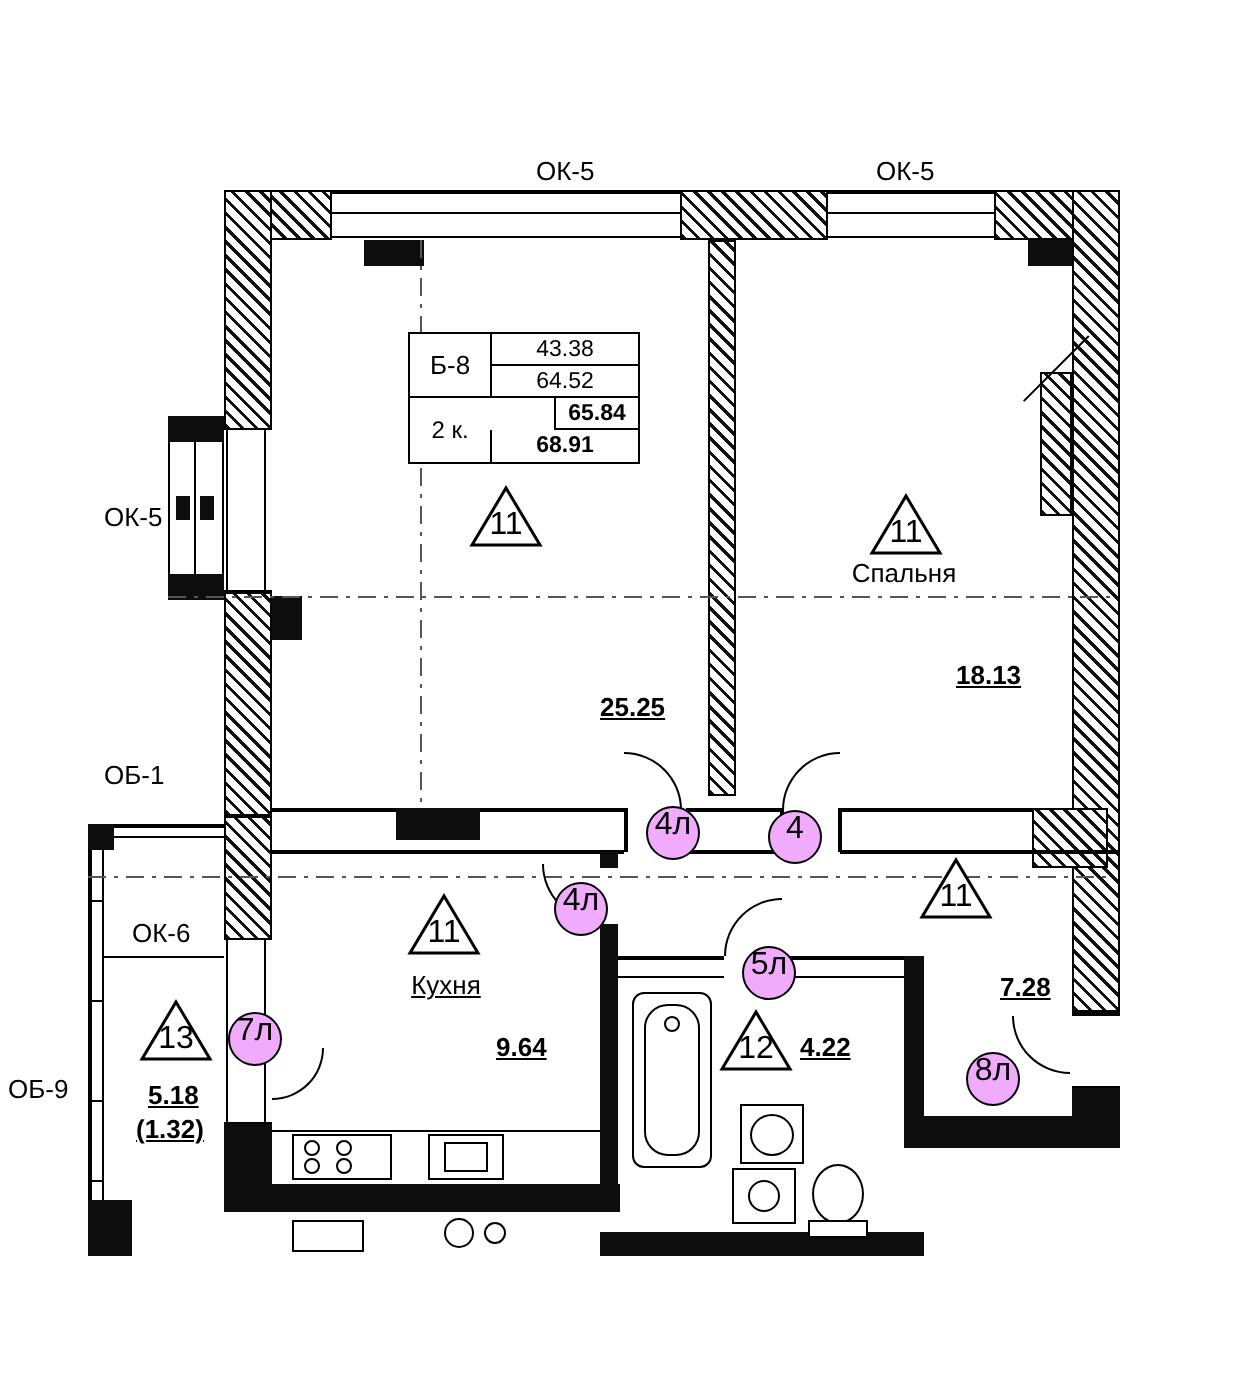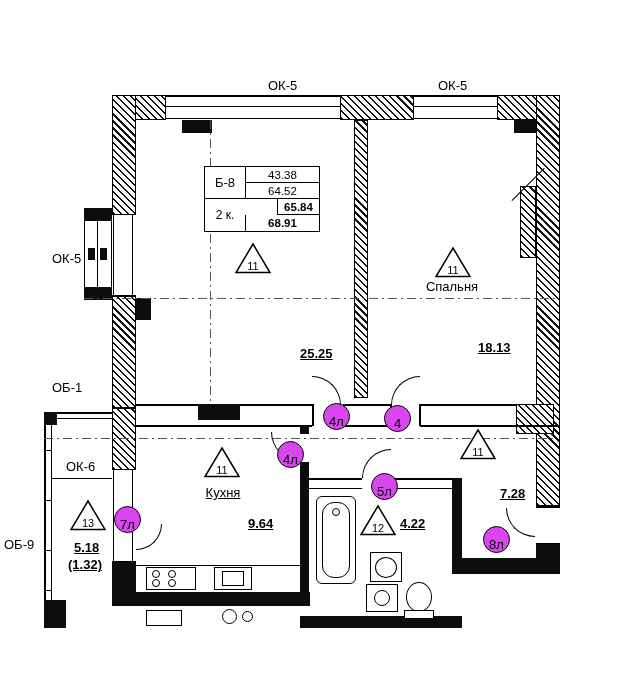--- a/index.html
+++ b/index.html
@@ -18,25 +18,25 @@
   .dashV { position:absolute; width:1px; z-index:1;
            background:repeating-linear-gradient(180deg,#555 0 9px,transparent 9px 13px,#555 13px 15px,transparent 15px 19px); }
   .outline { position:absolute; border:1.3px solid #000; background:#fff; }
   .circ  { position:absolute; border:1.1px solid #000; border-radius:50%; background:#fff; }
   .arc   { position:absolute; z-index:4; }
   .arc.tr { border-top:1.3px solid #000; border-right:1.3px solid #000; border-top-right-radius:100%; }
   .arc.tl { border-top:1.3px solid #000; border-left:1.3px solid #000; border-top-left-radius:100%; }
   .arc.br { border-bottom:1.3px solid #000; border-right:1.3px solid #000; border-bottom-right-radius:100%; }
   .arc.bl { border-bottom:1.3px solid #000; border-left:1.3px solid #000; border-bottom-left-radius:100%; }
   .door-circle { position:absolute; width:27px; height:27px; border:1.4px solid #000; border-radius:50%;
-                 background:#d946ef; display:flex; align-items:flex-end; justify-content:center;
-                 font-size:13px; z-index:6; }
+                 background:#f0abfc; display:flex; align-items:flex-start; justify-content:center;
+                 font-size:16px; z-index:6; }
   .tri { position:absolute; width:38px; height:32px; z-index:6; }
   .tri svg { display:block; width:100%; height:100%; }
-  .tri span { position:absolute; left:0; right:0; bottom:2px; text-align:center; font-size:11px; }
+  .tri span { position:absolute; left:0; right:0; bottom:2px; text-align:center; font-size:16px; }
   .wlabel { position:absolute; font-size:13px; white-space:nowrap; z-index:7; }
   .room-name { position:absolute; font-size:13px; line-height:15px; text-align:center; z-index:7; }
   .area { position:absolute; font-size:13px; font-weight:700; text-decoration:underline;
           white-space:nowrap; z-index:7; }
   .itable { position:absolute; display:grid; grid-template-columns:40px 74px; grid-auto-rows:16px;
             border:1.6px solid #000; background:#fff; font-size:11.5px; z-index:8; }
   .it-left { grid-column:1; display:flex; align-items:center; justify-content:center; }
   .it-unit { grid-row:1/3; border-bottom:1.2px solid #000; font-size:13px; }
   .it-rooms{ grid-row:3/5; font-size:12px; }
   .it-val  { grid-column:2; border-left:1.2px solid #000; border-bottom:1px solid #000;
@@ -222,21 +222,21 @@
   <div class="wlabel" style="left:438px;top:78px;">ОК-5</div>
   <div class="wlabel" style="left:52px;top:251px;">ОК-5</div>
   <div class="wlabel" style="left:52px;top:380px;">ОБ-1</div>
   <div class="wlabel" style="left:66px;top:459px;">ОК-6</div>
   <div class="wlabel" style="left:4px;top:537px;">ОБ-9</div>
 
   <div class="room-name" style="left:418px;top:279px;width:68px;">Спальня</div>
   <div class="room-name" style="left:200px;top:485px;width:46px;text-decoration:underline;">Кухня</div>
 
   <div class="area" style="left:300px;top:346px;">25.25</div>
-  <div class="area" style="left:478px;top:340px;text-decoration:underline;">18.13</div>
+  <div class="area" style="left:478px;top:330px;text-decoration:underline;">18.13</div>
   <div class="area" style="left:248px;top:516px;">9.64</div>
   <div class="area" style="left:400px;top:516px;">4.22</div>
   <div class="area" style="left:500px;top:486px;">7.28</div>
   <div class="area" style="left:74px;top:540px;">5.18</div>
   <div class="area" style="left:68px;top:557px;">(1.32)</div>
 
   <div class="itable" style="left:204px;top:166px;">
     <div class="it-left it-unit">Б-8</div>
     <div class="it-left it-rooms">2 к.</div>
     <div class="it-val" style="grid-row:1;">43.38</div>

